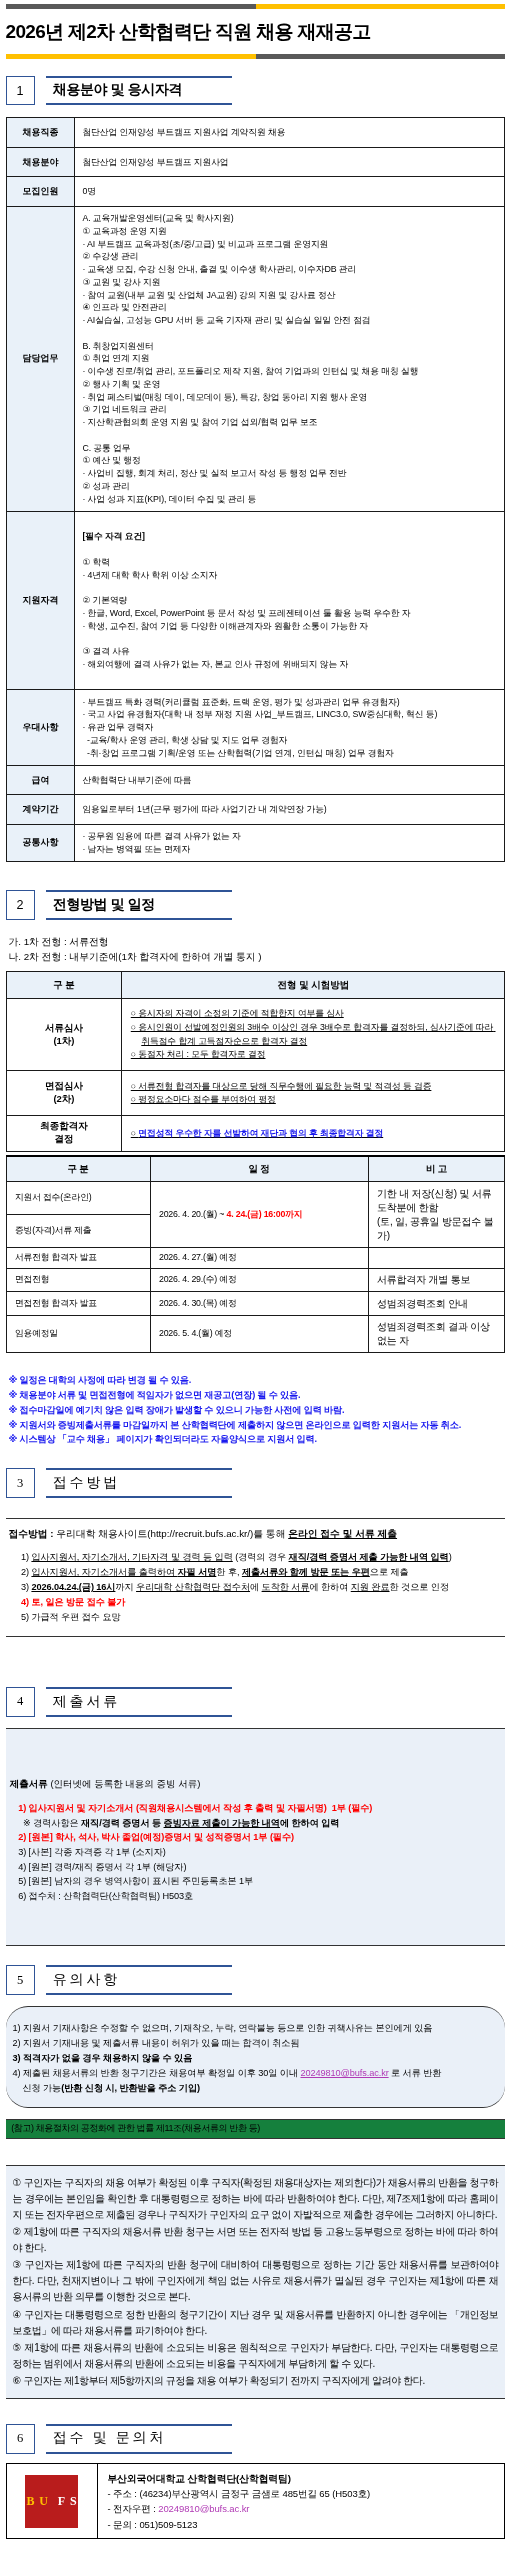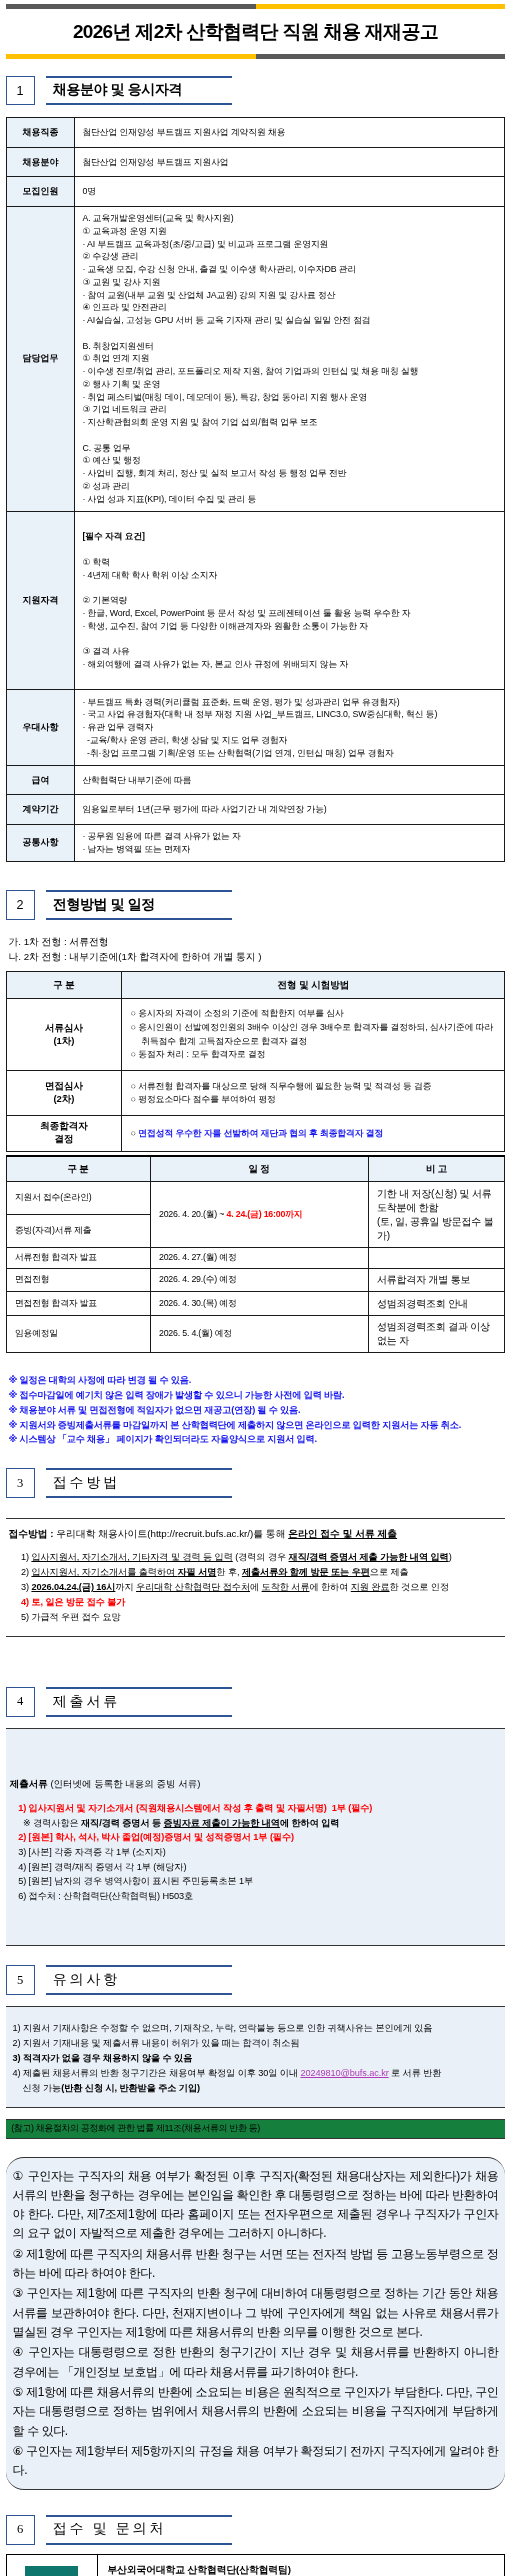--- a/index.html
+++ b/index.html
@@ -5,21 +5,21 @@
   html,body{margin:0;padding:0;background:#ffffff;}
   body{width:511px;font-family:"Liberation Sans","DejaVu Sans",sans-serif;color:#000;}
   .page{box-sizing:border-box;width:511px;min-height:2576px;padding:0 5.6px 21px 5.6px;}
 
   
   .bar{display:flex;height:4.9px;}
   .bar-top{margin-top:4.2px;}
   .bar .dark{flex:1;background:#595959;}
   .bar .yellow{flex:1;background:#FFC000;}
 
-  .doc-title{margin:9.8px 0 9px 0;text-align:center;font-size:19px;font-weight:700;letter-spacing:-0.7px;}
+  .doc-title{margin:9.8px 0 9px 0;text-align:left;font-size:19px;font-weight:700;letter-spacing:-0.7px;}
 
   
   .sec-head{display:flex;align-items:stretch;gap:11.2px;margin-left:0;}
   .num-box{box-sizing:border-box;width:29px;min-height:22px;border:1.4px solid #2F5496;display:flex;align-items:center;justify-content:center;font-size:12.6px;}
   .sec-title{box-sizing:border-box;min-width:186px;border-top:2.1px solid #2F5496;border-bottom:2.1px solid #2F5496;padding:3.5px 9.8px 4.2px 7px;font-size:14px;font-weight:700;letter-spacing:-0.4px;display:flex;align-items:center;}
   .sec-head.serif .sec-title{font-family:"Liberation Serif","DejaVu Serif",serif;font-weight:400;letter-spacing:2.8px;}
   .sec-head.serif .num-box{font-family:"Liberation Serif","DejaVu Serif",serif;}
 
   
   .ln{white-space:pre-wrap;}
@@ -37,21 +37,21 @@
   .t1 .lbl{width:65px;background:#E9F1F9;text-align:center;font-weight:700;padding:7.7px 1.4px;font-size:9px;}
   .t1 .ct{padding:5.6px 4.2px 5.6px 7px;line-height:1.45;letter-spacing:-0.1px;}
 
   
   .sec2-intro{margin-top:14px;font-size:9.8px;line-height:1.55;padding-left:2.8px;}
   .t2{margin-top:7px;width:100%;border:1.4px solid #1a1a1a;font-size:8.8px;}
   .t2 td{border:0.7px solid #1a1a1a;}
   .t2 .hd td{background:#E9F1F9;text-align:center;font-weight:700;font-size:9.5px;padding:6.3px 1.4px;}
   .t2 .lbl2{width:112px;text-align:center;font-weight:700;font-size:9.5px;vertical-align:middle;padding:4.2px 1.4px;}
   .t2 .lbl2 .ln{padding-left:0;text-indent:0;}
-  .t2 .ct{padding:8.4px 5.6px 8.4px 8.4px;line-height:1.55;letter-spacing:-0.1px;vertical-align:middle;}
+  .t2 .ct{padding:8.4px 5.6px 8.4px 8.4px;line-height:1.55;letter-spacing:-0.1px;vertical-align:middle;text-decoration:underline;}
 
   
   .t3{margin-top:3.5px;width:100%;border:1.4px solid #1a1a1a;border-top:2.1px solid #000;font-size:8.8px;}
   .t3 td{border:0.7px solid #1a1a1a;padding:4.2px 5.6px 4.2px 8.4px;vertical-align:middle;letter-spacing:-0.2px;}
   .t3 .hd td{background:#E9F1F9;text-align:center;font-weight:700;font-size:9.5px;padding:5.6px 1.4px;}
   .t3 .c1{width:129px;}
   .t3 .c2{width:203px;}
   .t3 .c3{font-size:10px;}
 
   .sched-notes{margin-top:19.6px;padding-left:2.8px;color:#1A1AEF;font-weight:700;font-size:9.2px;line-height:1.62;letter-spacing:-0.2px;}
@@ -59,29 +59,29 @@
   
   .apply-box{margin-top:19.6px;border-top:1.4px solid #333;border-bottom:1.4px solid #333;padding:9px 2.8px 11.2px 2.8px;}
   .apply-title{font-size:9.8px;margin-bottom:9.8px;}
   .apply-items{padding-left:12.6px;font-size:9.2px;line-height:1.62;letter-spacing:-0.1px;}
 
   
   .blue-box{background:#EAF0F8;border-top:1.4px solid #333;border-bottom:1.4px solid #333;}
   .docs-box{margin-top:11.2px;padding:49px 8.4px 41px 4.2px;}
   .docs-heading{font-size:9.5px;margin-bottom:9.8px;}
   .docs-items{padding-left:8.4px;font-size:9.2px;line-height:1.6;letter-spacing:-0.1px;}
-  .notice-box{margin-top:11.2px;padding:14px 8.4px 11.2px 7px;font-size:9.2px;line-height:1.62;letter-spacing:-0.1px;}
+  .notice-box{margin-top:11.2px;padding:14px 8.4px 11.2px 7px;font-size:9.2px;line-height:1.62;letter-spacing:-0.1px;border-radius:22px;}
   .ref-strip{margin-top:10.5px;background:#15803d;border-top:1.4px solid #333;border-bottom:1.4px solid #333;padding:2.8px 5.6px;font-size:9px;letter-spacing:-0.4px;}
-  .legal-box{margin-top:18px;padding:8.4px 7px 7px 7px;font-size:12px;line-height:1.6;letter-spacing:-0.4px;text-align:justify;border-radius:18px;}
+  .legal-box{margin-top:26px;padding:8.4px 7px 7px 7px;font-size:10px;line-height:1.6;letter-spacing:-0.4px;text-align:justify;}
   .legal-box .ln{margin-bottom:1.4px;}
 
   
   .contact-box{margin-top:9.8px;border:1.4px solid #000;display:flex;align-items:stretch;}
   .logo-cell{width:90px;border-right:1.4px solid #000;display:flex;align-items:center;justify-content:center;padding:5.6px 0;}
-  .bufs-logo{width:53px;height:53px;background:#0f766e;display:flex;flex-direction:column;align-items:center;justify-content:center;font-family:"Liberation Serif","DejaVu Serif",serif;font-weight:700;font-size:14px;line-height:1.1;letter-spacing:4.9px;text-indent:4.9px;}
+  .bufs-logo{width:53px;height:53px;background:#b91c1c;display:flex;flex-direction:row;align-items:center;justify-content:center;font-family:"Liberation Serif","DejaVu Serif",serif;font-weight:700;font-size:12px;line-height:1.1;letter-spacing:4.9px;text-indent:4.9px;}
   .logo-l1{color:#FFC000;}
   .logo-l2{color:#ffffff;}
   .contact-info{flex:1;padding:6.3px 9.8px;font-size:9.5px;line-height:1.6;letter-spacing:-0.1px;}
   .contact-name{font-weight:700;font-size:9.8px;}
 
   .date-line{margin-top:53px;text-align:center;font-size:10.5px;}
   .signature{margin-top:32px;text-align:center;font-size:19px;font-weight:700;letter-spacing:0.7px;}
 </style>
 </head>
 <body>
@@ -290,22 +290,22 @@
     <tr>
       <td class="c1">임용예정일</td>
       <td class="c2">2026. 5. 4.(월) 예정</td>
       <td class="c3">성범죄경력조회 결과 이상 없는 자</td>
     </tr>
   </tbody>
     </table>
 
   <div class="sched-notes">
       <div class="ln">※ 일정은 대학의 사정에 따라 변경 될 수 있음.</div>
+      <div class="ln">※ 채용분야 서류 및 면접전형에 적임자가 없으면 재공고(연장) 될 수 있음.</div>
       <div class="ln">※ 접수마감일에 예기치 않은 입력 장애가 발생할 수 있으니 가능한 사전에 입력 바람.</div>
-      <div class="ln">※ 채용분야 서류 및 면접전형에 적임자가 없으면 재공고(연장) 될 수 있음.</div>
       <div class="ln">※ 지원서와 증빙제출서류를 마감일까지 본 산학협력단에 제출하지 않으면 온라인으로 입력한 지원서는 자동 취소.</div>
       <div class="ln">※ 시스템상 「교수 채용」 페이지가 확인되더라도 자율양식으로 지원서 입력.</div>
     </div>
 
   <div class="sec-head serif" style="margin-top:21px;">
     <div class="num-box">3</div>
     <div class="sec-title">접수방법</div>
   </div>
 
   <div class="apply-box">

